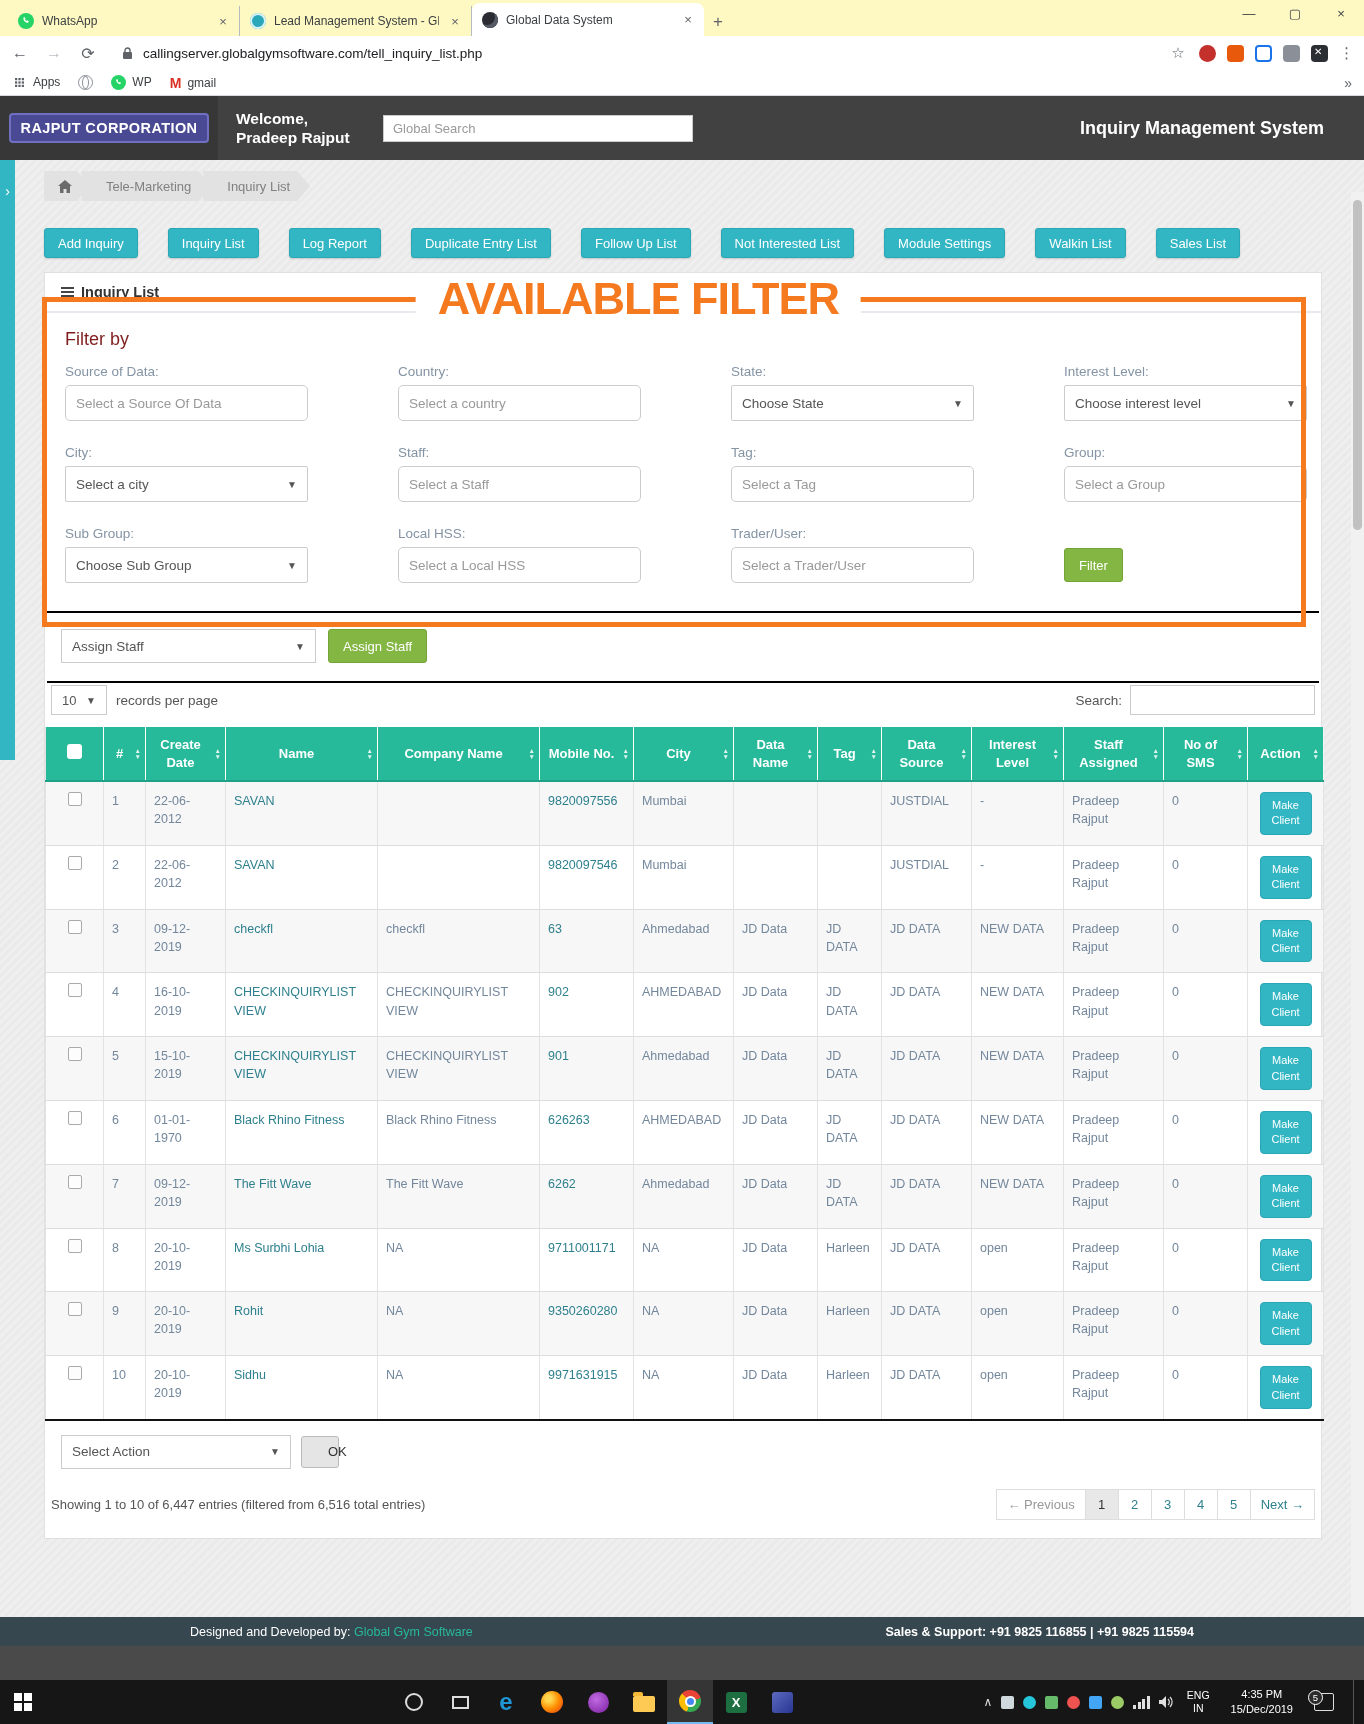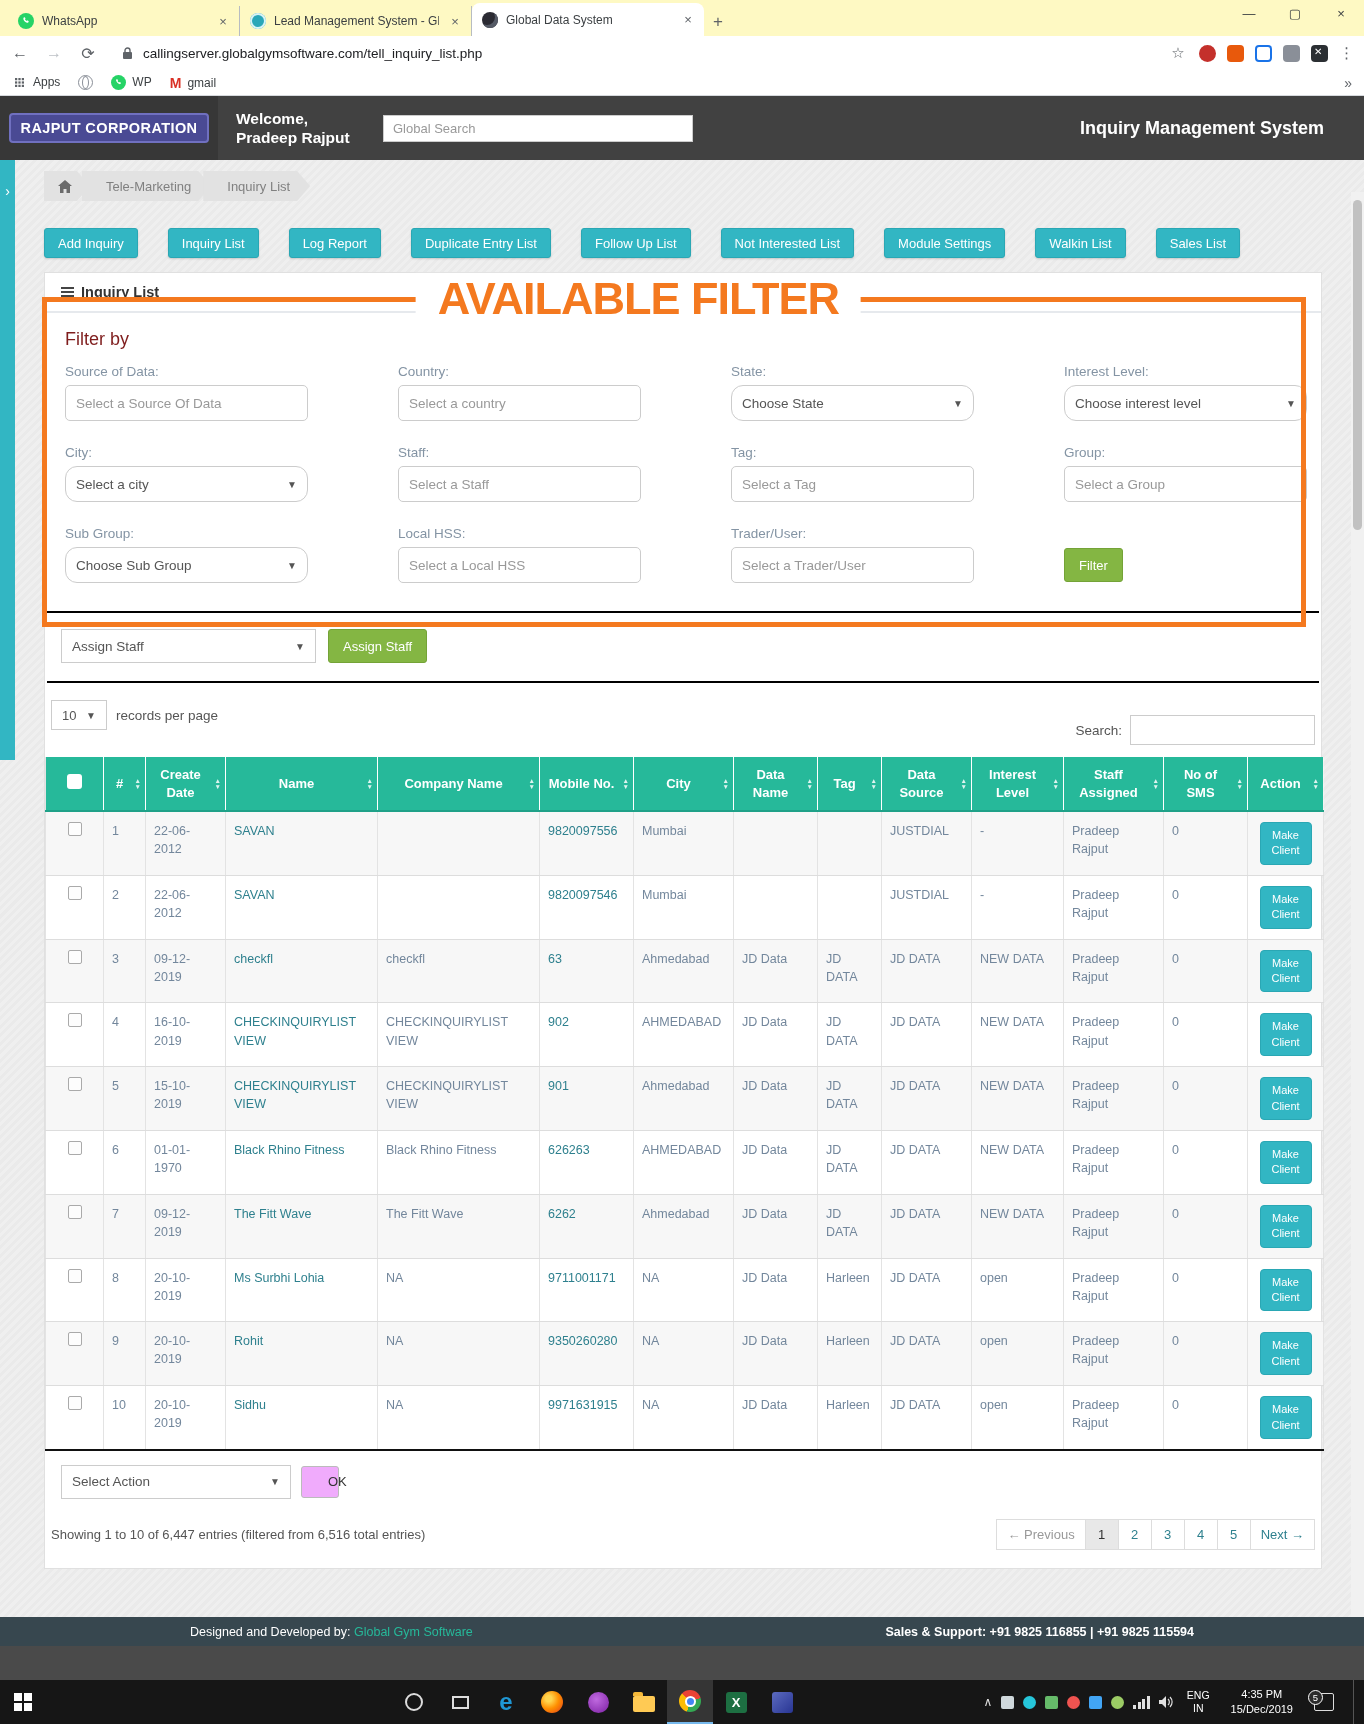--- a/index.html
+++ b/index.html
@@ -76,58 +76,58 @@
   .orange-box { position:absolute; left:-3px; right:15px; top:24px; height:330px; border:5px solid #f4791f; pointer-events:none; z-index:5; }
   .orange-title { position:absolute; left:50%; top:0; transform:translate(-58%,-56%); background:#fff; padding:0 22px;
                   color:#f4791f; font-size:45px; font-weight:bold; letter-spacing:-1px; white-space:nowrap; }
 
   .filter-sec { padding:16px 20px 6px 20px; }
   .filter-head { font-size:18px; color:#7f1d1d; margin-bottom:14px; }
   .filter-grid { display:grid; grid-template-columns:repeat(4,243px); column-gap:90px; row-gap:24px; }
   .f-label { font-size:13.5px; color:#8494a4; margin-bottom:6px; }
   .f-input { width:100%; height:36px; border:1px solid #ccc; border-radius:5px; padding:0 10px; font-size:13.5px; color:#555; font-family:inherit; }
   .f-input::placeholder { color:#999; }
-  .f-select { width:100%; height:36px; border:1px solid #ccc; border-radius:12px; padding:0 10px; font-size:13.5px; color:#555; background:#fff; display:flex; align-items:center; justify-content:space-between; }
+  .f-select { width:100%; height:36px; border:1px solid #ccc; border-radius:2px; padding:0 10px; font-size:13.5px; color:#555; background:#fff; display:flex; align-items:center; justify-content:space-between; }
   .caret { font-size:10px; color:#555; }
   .btn-green { background:#84b643; border:1px solid #74a337; color:#fff; border-radius:3px; font-size:13px; font-family:inherit; height:34px; padding:0 14px; }
   .filter-cell { display:flex; align-items:flex-end; padding-bottom:1px; }
 
   .hr-black { border:none; border-top:2px solid #000; margin:22px 2px 0 2px; }
   .assign-row { display:flex; align-items:center; gap:12px; padding:16px 16px 14px 16px; }
   .fake-select { border:1px solid #ccc; background:#fff; height:34px; display:flex; align-items:center; justify-content:space-between; padding:0 10px; font-size:13.5px; color:#555; }
   .assign-select { width:255px; }
   .hr2 { margin-top:4px; }
 
   .actions-row { display:flex; justify-content:space-around; padding:22px 30px 20px 30px; }
   .actions-row .btn-green { height:36px; }
   .dates-row { display:flex; align-items:center; padding:2px 6px 12px 6px; font-size:13px; color:#555; }
   .date-input { width:160px; height:27px; border:1px solid #ccc; border-radius:3px; margin:0 8px; }
   .records-row { display:flex; align-items:center; padding:2px 6px 12px 6px; font-size:13.5px; color:#555; }
   .rec-select { width:56px; height:30px; margin-right:9px; font-size:13px; }
-  .search-wrap { margin-left:auto; display:flex; align-items:center; gap:8px;margin-top:30px; }
+  .search-wrap { margin-left:auto; display:flex; align-items:center; gap:8px; }
   .search-input { width:185px; height:30px; border:1px solid #ccc; }
 
   table.data { width:100%; border-collapse:collapse; table-layout:fixed; font-size:12.5px; color:#73879c; border-bottom:2px solid #111; }
   table.data th { background:#26b99a; color:#fff; font-size:13px; font-weight:bold; text-align:center; vertical-align:middle;
                   padding:9px 16px 9px 6px; border-right:1px solid rgba(255,255,255,.35); border-bottom:2px solid #1fa188; position:relative; line-height:1.35; }
   table.data th.th-cb { padding:9px 6px; }
   .sort { position:absolute; right:4px; top:50%; transform:translateY(-50%); display:flex; flex-direction:column; line-height:6px; font-size:6.5px; color:rgba(255,255,255,.85); }
   table.data td { padding:10px 8px; border-right:1px solid #e3e3e3; border-bottom:1px solid #ddd; vertical-align:top; word-wrap:break-word; line-height:1.45; }
   table.data td:first-child, table.data th:first-child { border-left:1px solid #e3e3e3; }
   tr.odd td { background:#f7f7f7; }
   .cb { display:inline-block; width:14px; height:14px; background:#fdfdfd; border:1px solid #aaa; border-radius:2px; }
   .cb-white { display:inline-block; width:15px; height:15px; background:#fff; border-radius:3px; }
   .cell-link { color:#2e808e; }
   .make-client { background:#32b6c3; border:1px solid #2aa7b4; color:#fff; border-radius:4px; font-size:11px; font-family:inherit; width:52px; padding:5px 4px; line-height:1.4; }
   td.action-cell { text-align:center; }
   td.cb-cell { text-align:center; }
 
   .bottom-action { display:flex; align-items:center; gap:10px; padding:14px 16px 4px 16px; }
   .action-select { width:230px; }
-  .ok-btn { height:32px; width:38px; background:#f0abfc; border:1px solid #bbb; border-radius:3px; font-size:13px; font-family:inherit; color:#333;padding-left:26px; }
+  .ok-btn { height:32px; width:38px; background:#e5e5e5; border:1px solid #bbb; border-radius:3px; font-size:13px; font-family:inherit; color:#333;padding-left:26px; }
   .showing-row { display:flex; align-items:center; padding:16px 6px 18px 6px; font-size:13px; color:#555; }
   .pagination { margin-left:auto; display:flex; }
   .pg { border:1px solid #ddd; background:#fff; min-width:34px; height:31px; display:flex; align-items:center; justify-content:center; font-size:13px; color:#2e808e; margin-left:-1px; padding:0 10px; }
   .pg.prev { color:#999; }
   .pg.current { background:#e8e8e8; color:#333; }
 
   .site-footer { position:absolute; left:0; top:1617px; width:100%; height:29px; background:#37474f; display:flex; align-items:center; justify-content:space-between; padding:0 170px 0 190px; font-size:12.5px; color:#fff; }
   .footer-link { color:#26b99a; }
   .footer-right { font-weight:bold; }
   .desktop-strip { position:absolute; left:0; top:1646px; width:100%; height:34px; background:#4a4a4a; }

